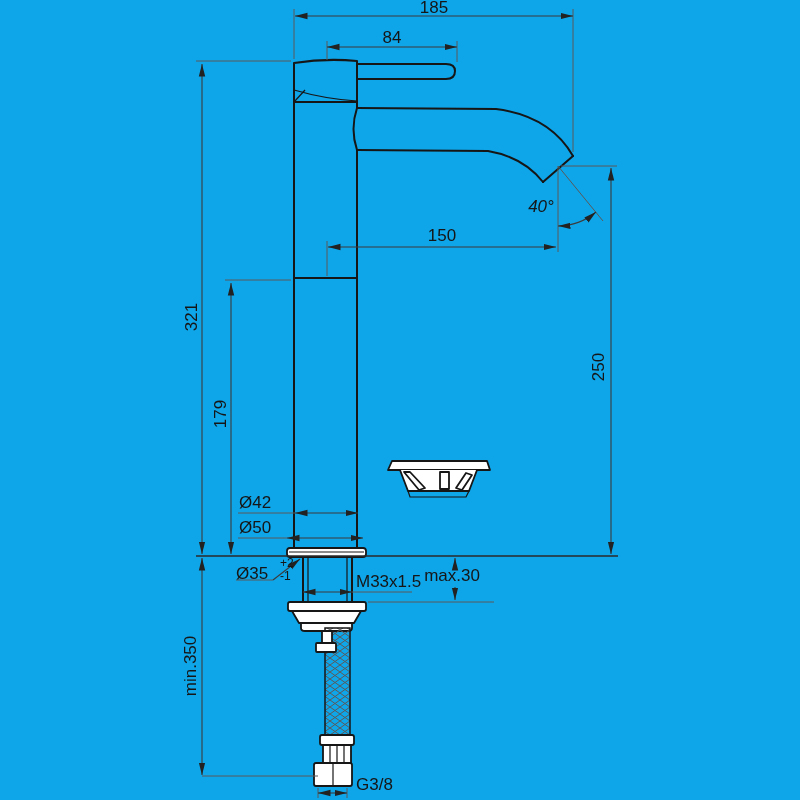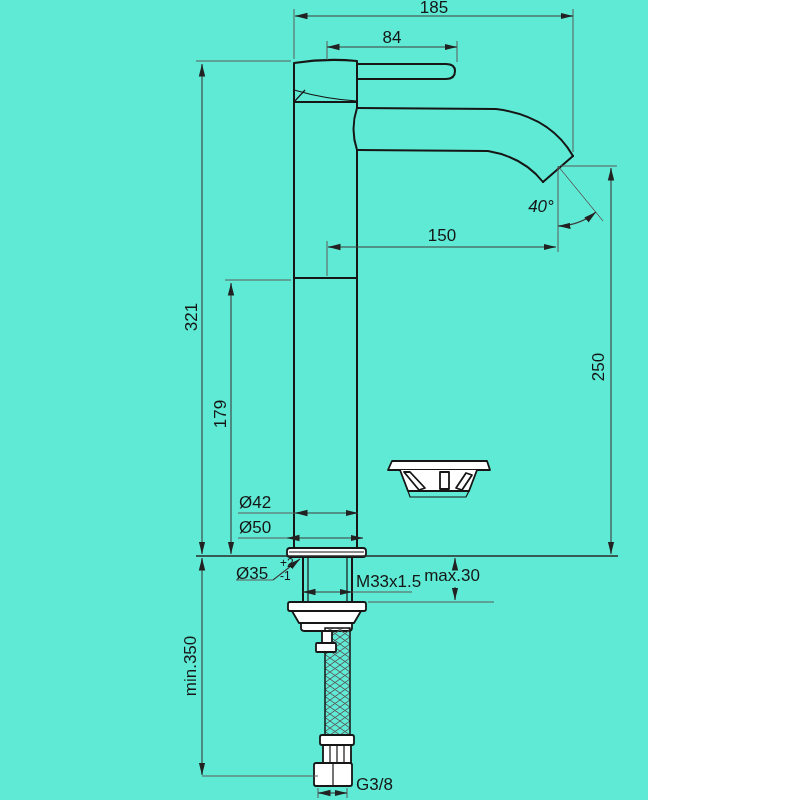--- a/index.html
+++ b/index.html
@@ -1,16 +1,16 @@
 <!DOCTYPE html>
 <html><head>
 <meta charset="utf-8">
 <style>
   html,body{margin:0;padding:0;background:#fff;}
-  .canvas{position:relative;width:648px;height:800px;background:#5eead4;overflow:hidden;
+  .canvas{position:relative;width:800px;height:800px;background:#0ea5e9;overflow:hidden;
           font-family:"Liberation Sans", sans-serif;text-decoration:underline;}
   svg{display:block;}
   text{fill:#161616;font-family:"Liberation Sans", sans-serif;font-size:17px;}
   .tol{font-size:12px;}
   .ang{font-style:italic;}
   .obj{stroke:#161616;stroke-width:2;fill:none;stroke-linejoin:round;stroke-linecap:round;}
   .obj-thin{stroke:#161616;stroke-width:1.2;fill:none;}
   .objfill{stroke:#161616;stroke-width:1.8;fill:#ffffff;stroke-linejoin:round;}
   .dim{stroke:#3c3c3c;stroke-width:1.1;fill:none;}
   .ext{stroke:#5a5a5a;stroke-width:1;fill:none;}

